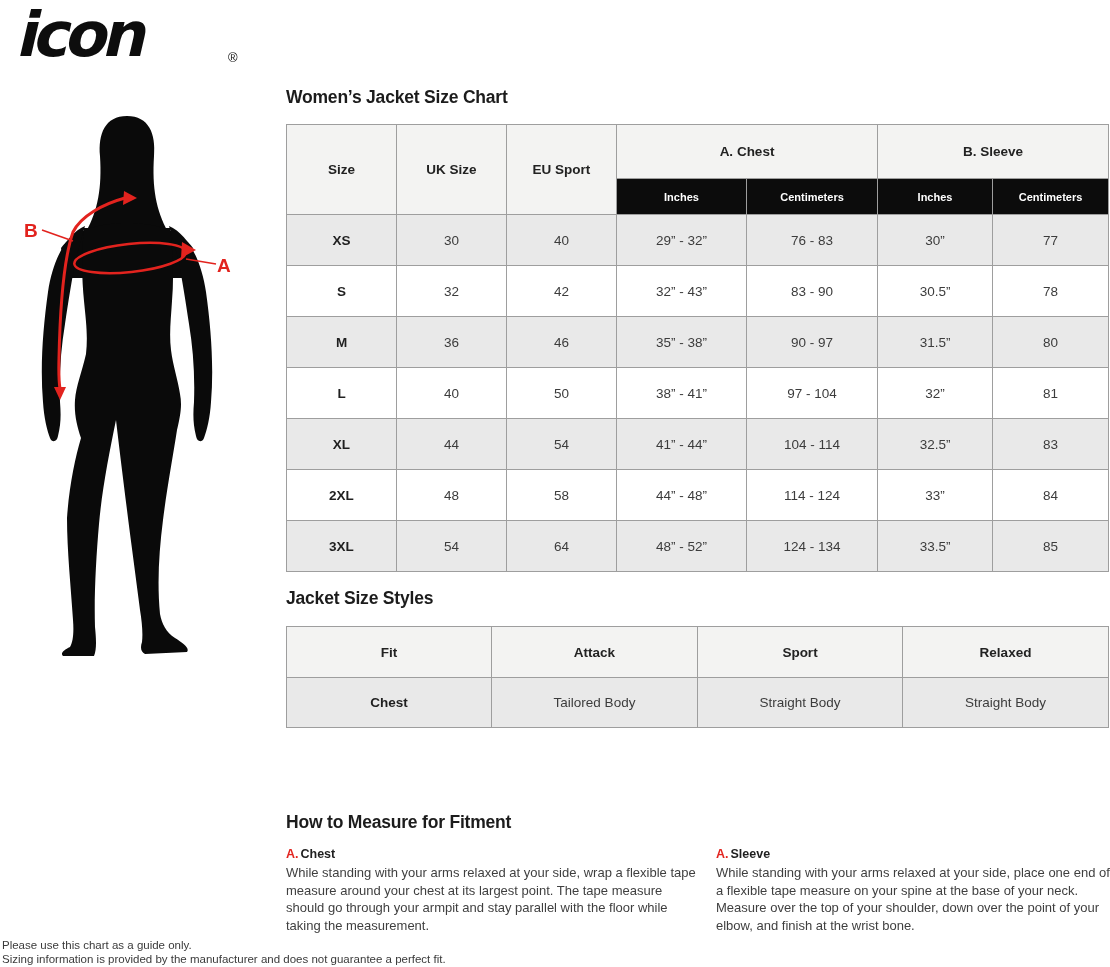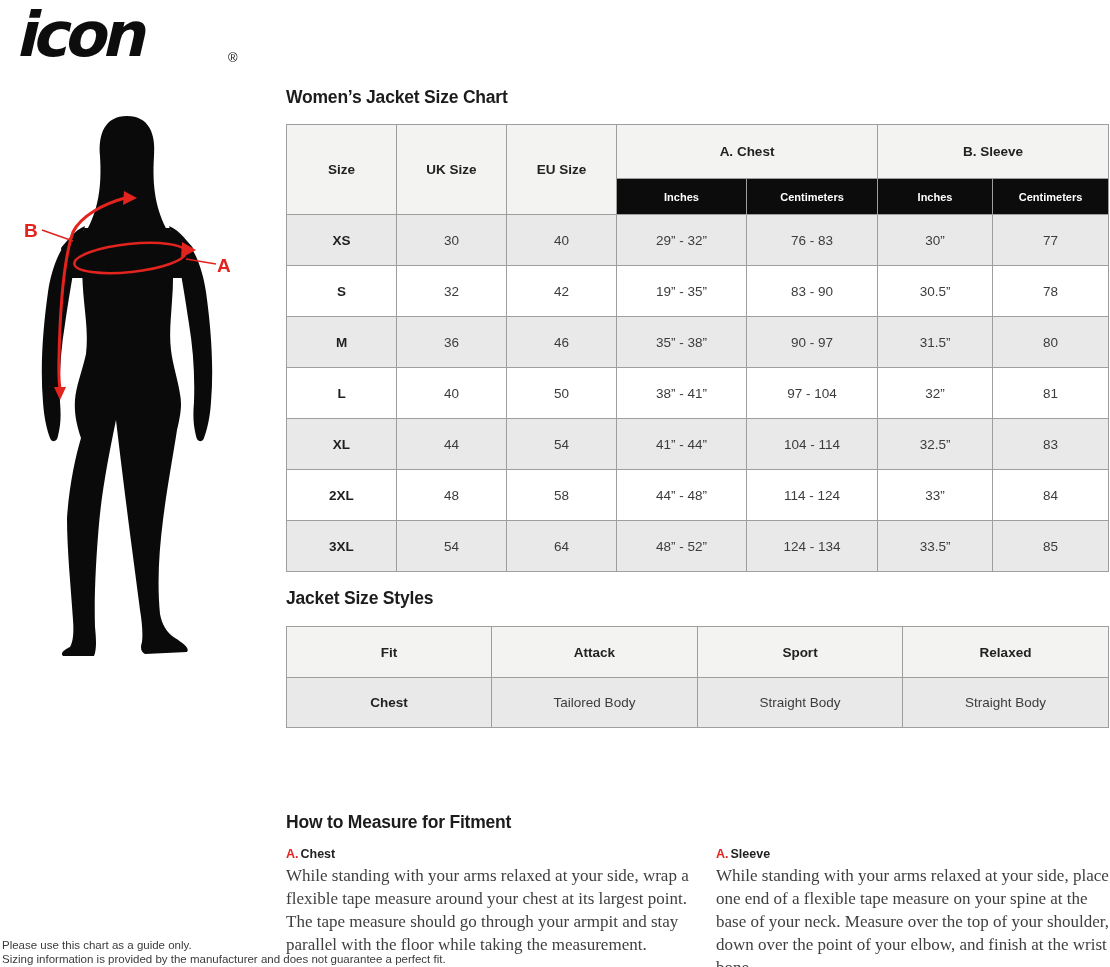--- a/index.html
+++ b/index.html
@@ -39,21 +39,21 @@
   #styles-table td{height:50px;font-size:13.5px;color:#3c3c3c;}
   #styles-table td.fit-col{font-weight:bold;color:#1f1f1f;}
   #styles-table tr.alt td{background:#e9e9e9;}
   
   .measure-wrap{position:absolute;left:286px;top:847px;width:824px;display:flex;gap:14px;}
   .measure-col{box-sizing:border-box;}
   .measure-col.left{width:416px;}
   .measure-col.right{width:394px;}
   .measure-head{font-size:12.5px;font-weight:bold;color:#1f1f1f;margin-bottom:3px;}
   .measure-head .letter{color:#e2231e;margin-right:2px;}
-  .measure-text{font-size:17px;line-height:1.36;color:#3f3f3f;font-family:Liberation Serif, serif;}
+  .measure-text{font-size:13px;line-height:1.36;color:#3f3f3f;}
   
   .footer{position:absolute;left:2px;top:939px;font-size:11.5px;line-height:1.18;color:#3a3a3a;}
   
   .red-stroke{stroke:#e2231e;fill:none;}
   .red-fill{fill:#e2231e;}
   .red-label{fill:#e2231e;font-family:"Liberation Sans",sans-serif;font-weight:bold;font-size:19px;}
 </style>
 </head>
 <body>
 
@@ -151,21 +151,21 @@
       <col style="width:110px">
     <col style="width:130px">
       <col style="width:131px">
     <col style="width:115px">
       <col style="width:116px">
   </colgroup>
   <tbody>
       <tr class="group-row">
     <th rowspan="2">Size</th>
     <th rowspan="2">UK Size</th>
-    <th rowspan="2">EU Size</th>
+    <th rowspan="2">EU Sport</th>
     <th colspan="2">A. Chest</th>
     <th colspan="2">B. Sleeve</th>
   </tr>
   <tr class="sub-row">
     <th>Inches</th>
     <th>Centimeters</th>
     <th>Inches</th>
     <th>Centimeters</th>
   </tr>
   <tr class="alt">
@@ -174,21 +174,21 @@
     <td>40</td>
     <td>29” - 32”</td>
     <td>76 - 83</td>
     <td>30”</td>
     <td>77</td>
   </tr>
   <tr>
     <td class="size-col">S</td>
     <td>32</td>
     <td>42</td>
-    <td>19” - 35”</td>
+    <td>32” - 43”</td>
     <td>83 - 90</td>
     <td>30.5”</td>
     <td>78</td>
   </tr>
   <tr class="alt">
     <td class="size-col">M</td>
     <td>36</td>
     <td>46</td>
     <td>35” - 38”</td>
     <td>90 - 97</td>

